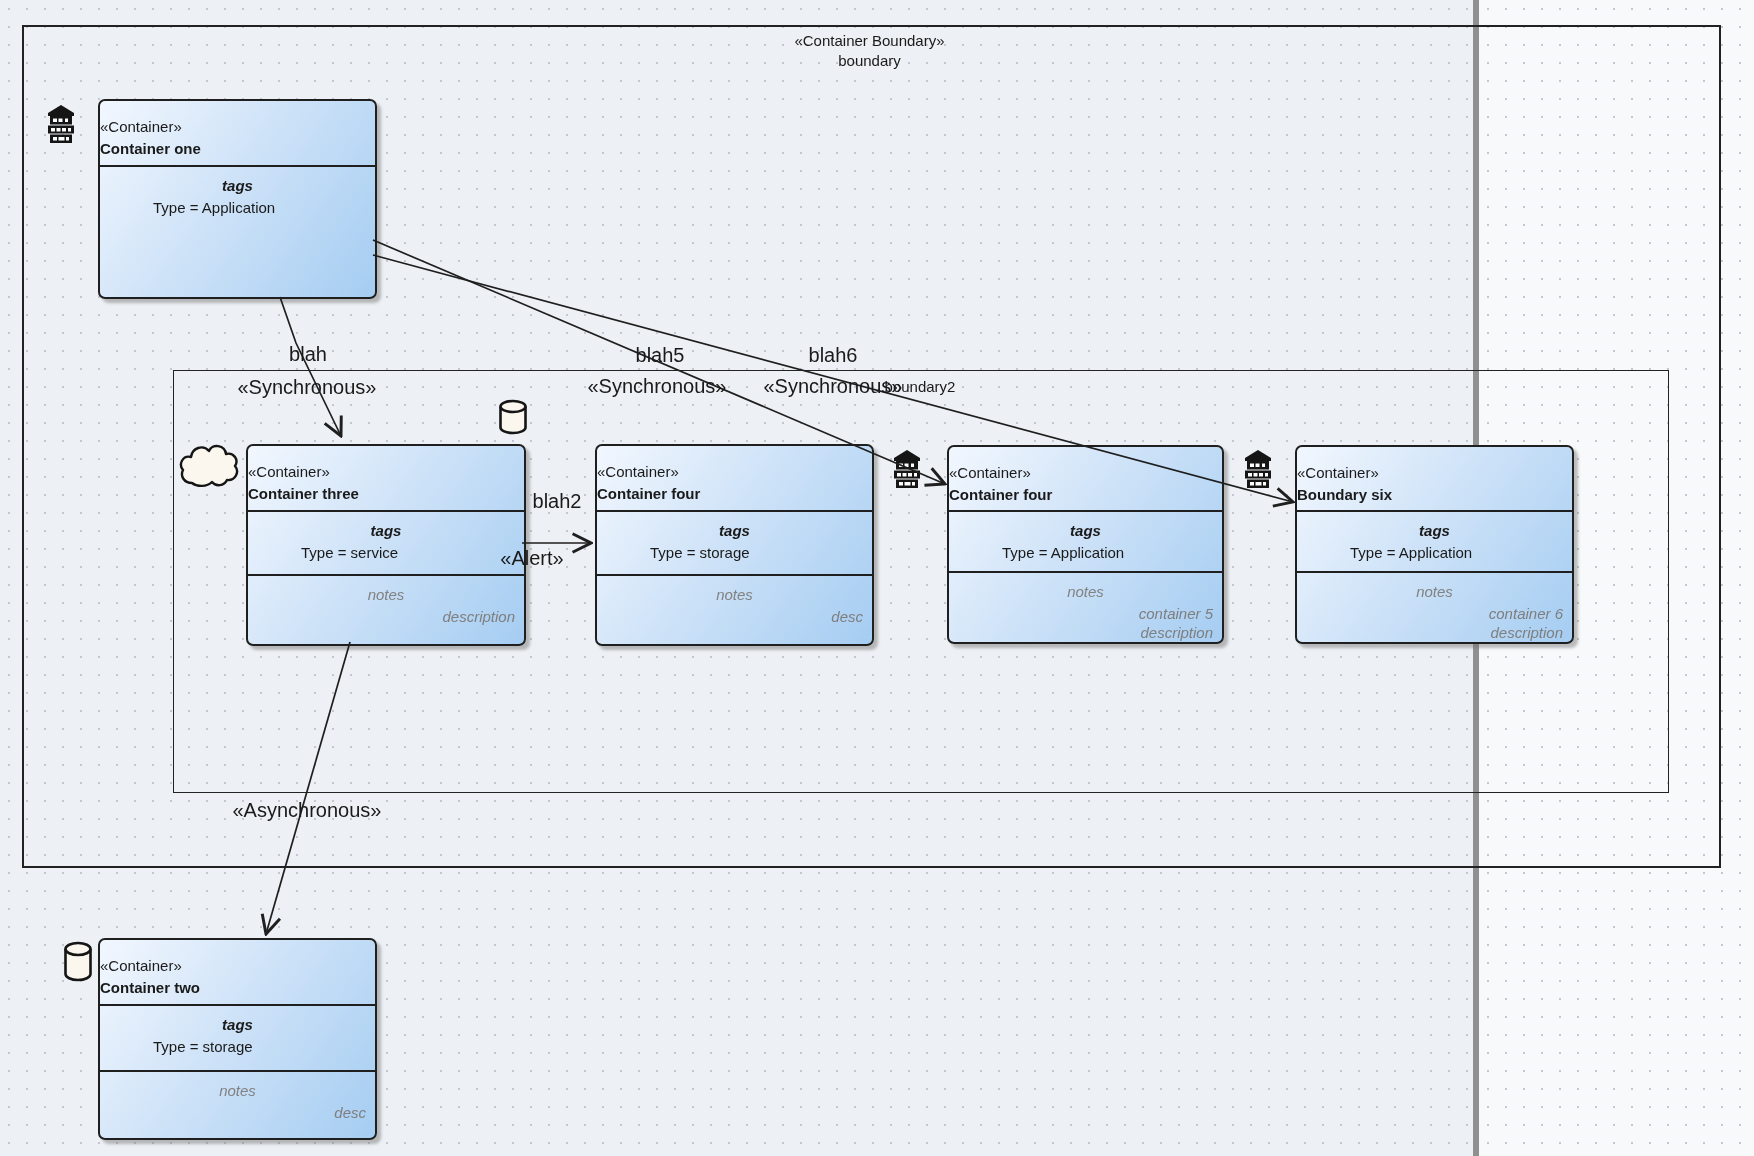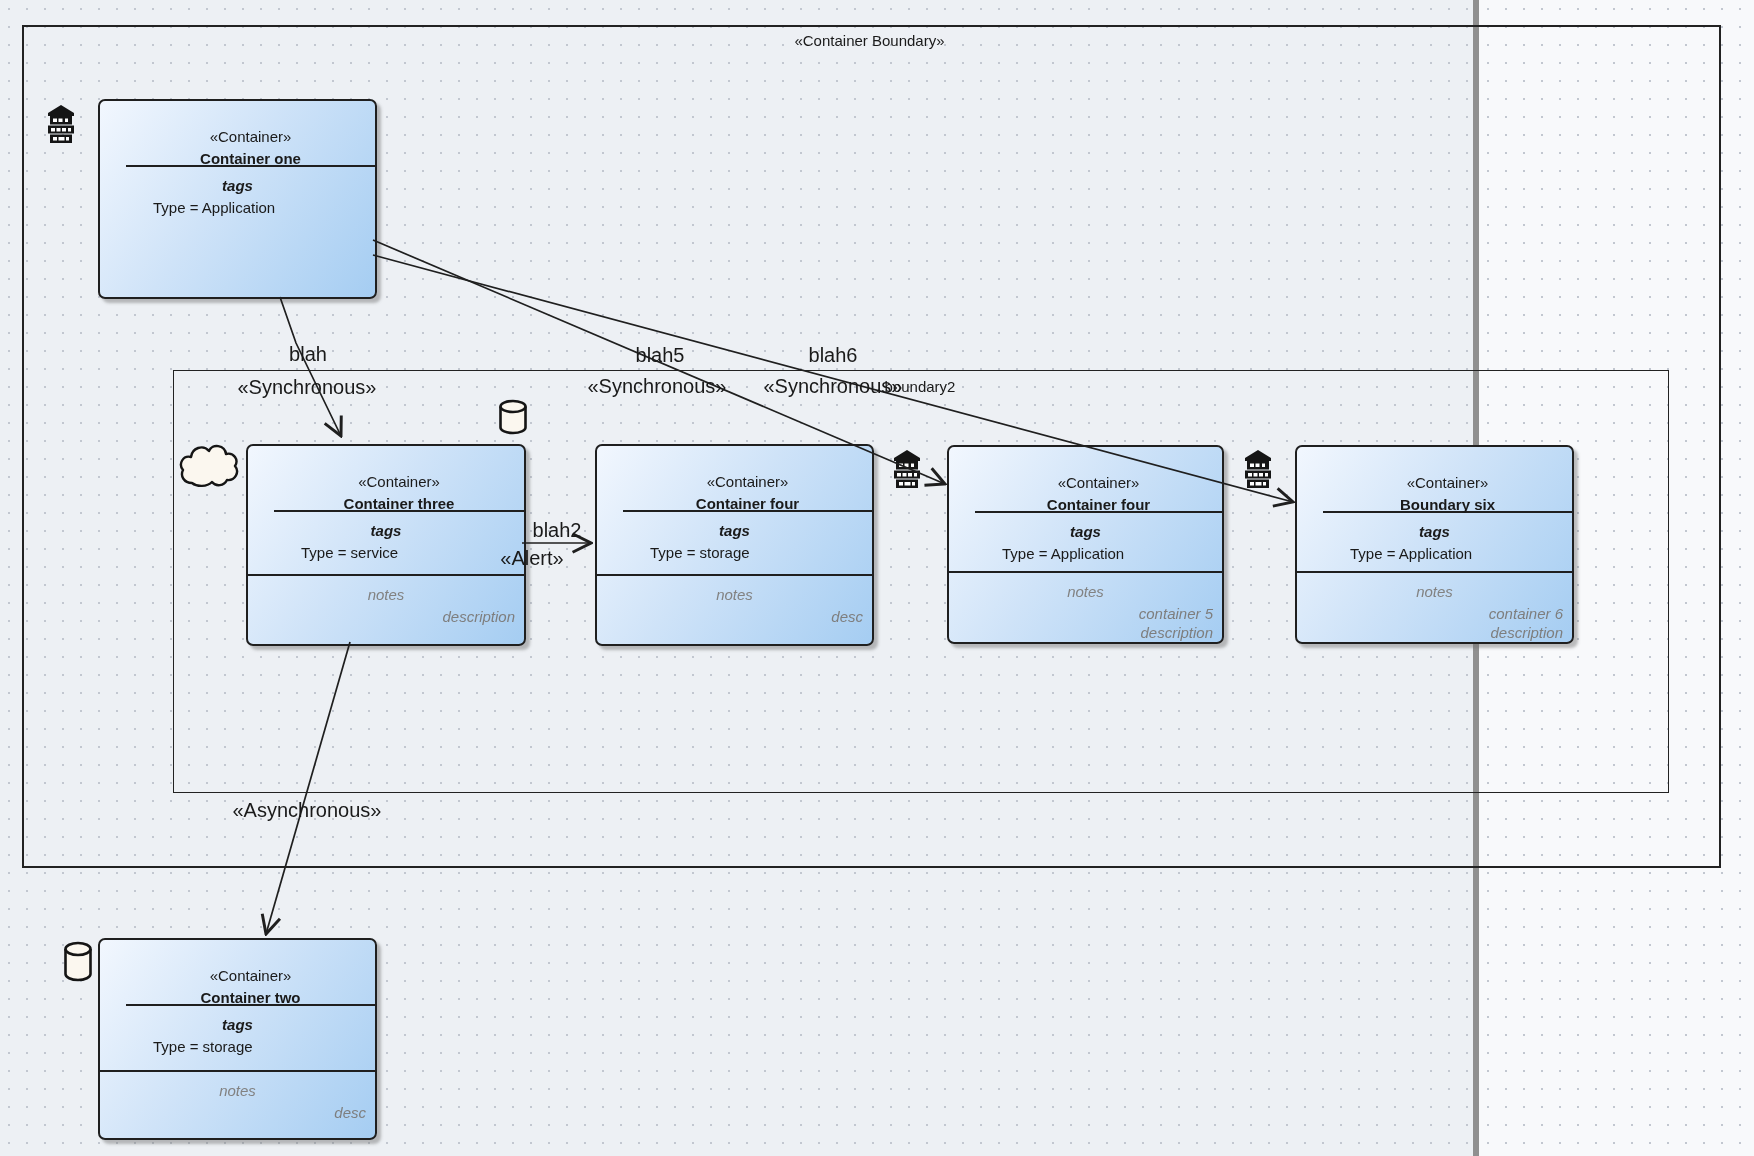--- a/index.html
+++ b/index.html
@@ -17,21 +17,21 @@
   .boundary{position:absolute;border:2px solid #222;background:transparent;z-index:1;}
   .boundary-label{position:absolute;text-align:center;font-size:15px;line-height:20px;z-index:4;}
 
   .container-box{
     position:absolute;z-index:2;border:2px solid #1f1f1f;border-radius:7px;
     background:linear-gradient(125deg,#f2f7fe 0%,#cfe3f8 45%,#a5cdf2 100%);
     box-shadow:4px 4px 3px rgba(110,110,110,.45);
     display:flex;flex-direction:column;font-size:15px;
   }
   .box-header{height:66px;box-sizing:border-box;border-bottom:2px solid #1f1f1f;
-              text-align:center;padding-top:26px;line-height:20px;margin-left:26px;}
+              padding-top:16px;line-height:20px;}
   .box-name{font-weight:bold;margin-top:2px;}
   .box-section{box-sizing:border-box;line-height:19px;}
   .sec-tags{border-bottom:2px solid #1f1f1f;}
   .sec-label{text-align:center;font-style:italic;font-weight:bold;padding-top:9px;}
   .sec-value{padding:3px 9px 0 9px;white-space:pre-line;margin-left:44px;}
   .sec-notes .sec-label{color:#828282;font-weight:normal;}
   .sec-notes .sec-value{color:#7e7e7e;font-style:italic;text-align:right;}
   .sec-notes{overflow:visible;}
 
   .icon{position:absolute;z-index:2;}
@@ -44,20 +44,21 @@
 
 <div class="canvas">
 
   <div class="bg bg-left"></div>
   <div class="bg bg-right"></div>
   <div class="page-line"></div>
 
   <div class="boundary" style="left:22px;top:25px;width:1695px;height:839px;"></div>
   <div class="boundary-label" style="left:22px;top:31px;width:1695px;">
     <div>«Container Boundary»</div>
+    <div>boundary</div>
   </div>
 
   <div class="boundary" style="left:173px;top:370px;width:1494px;height:421px;border-width:1.5px;"></div>
   <div class="boundary-label" style="left:173px;top:377px;width:1494px;">
     <div>boundary2</div>
   </div>
 
   <div class="container-box" style="left:98px;top:99px;width:275px;height:196px;">
     <div class="box-header">
       <div>«Container»</div>
@@ -238,18 +239,18 @@
 
   <div class="conn-label" style="left:223px;top:345px;">blah</div>
   <div class="conn-label" style="left:222px;top:378px;">«Synchronous»</div>
 
   <div class="conn-label" style="left:575px;top:346px;">blah5</div>
   <div class="conn-label" style="left:572px;top:377px;">«Synchronous»</div>
 
   <div class="conn-label" style="left:748px;top:346px;">blah6</div>
   <div class="conn-label" style="left:748px;top:377px;">«Synchronous»</div>
 
-  <div class="conn-label" style="left:472px;top:521px;">blah2</div>
+  <div class="conn-label" style="left:472px;top:492px;">blah2</div>
   <div class="conn-label" style="left:447px;top:549px;">«Alert»</div>
 
   <div class="conn-label" style="left:222px;top:801px;">«Asynchronous»</div>
 
 </div>
 
 </body></html>

